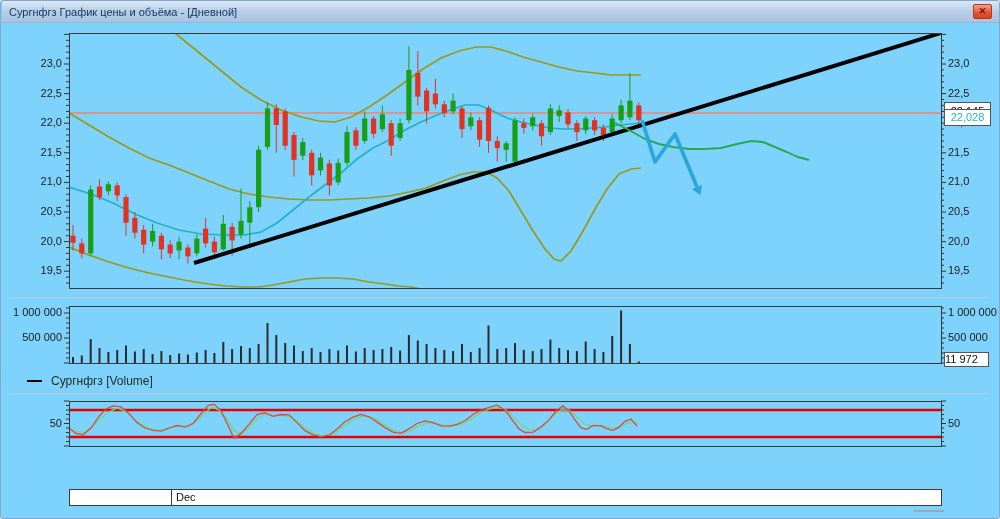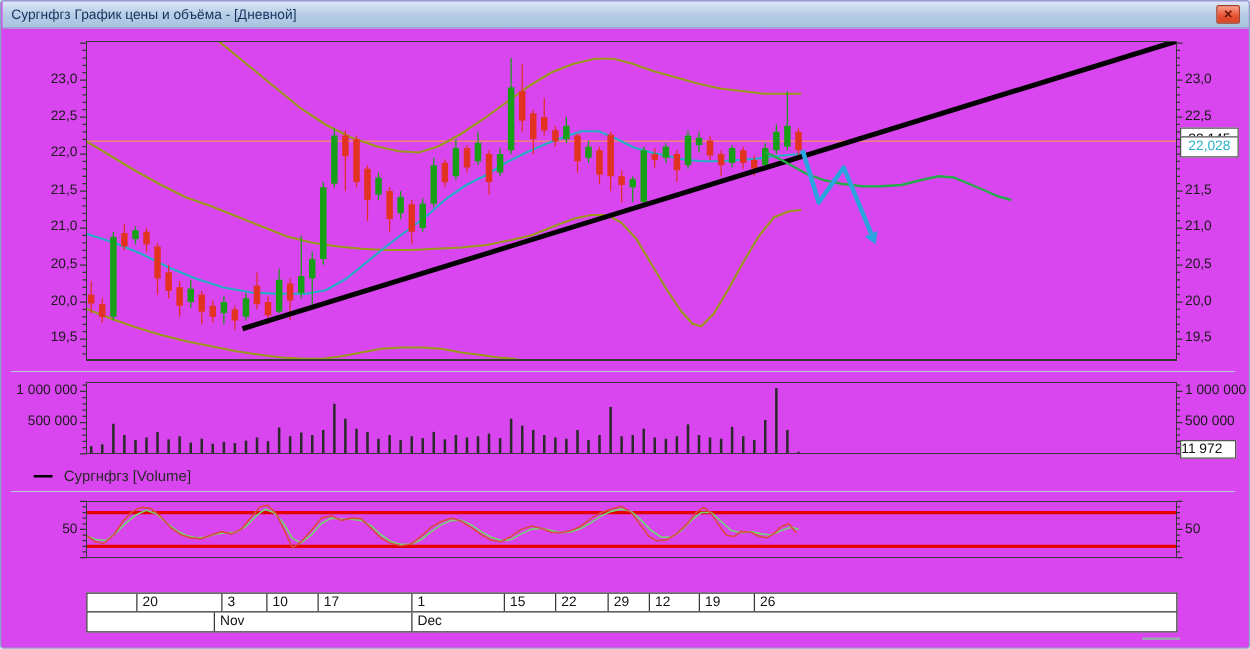--- a/index.html
+++ b/index.html
@@ -1,17 +1,17 @@
 <!DOCTYPE html>
 <html><head>
 <meta charset="utf-8">
 <style>
   html,body{margin:0;padding:0;background:#e8eef5;}
   *{box-sizing:border-box;}
-  .window{position:relative;width:1000px;height:519px;background:#d946ef;border:1px solid #86a7c8;border-radius:3px;overflow:hidden;font-family:"Liberation Sans",sans-serif;}
+  .window{position:relative;width:1000px;height:519px;background:#7dd3fc;border:1px solid #86a7c8;border-radius:3px;overflow:hidden;font-family:"Liberation Sans",sans-serif;}
   .titlebar{position:absolute;left:1px;top:0;width:998px;height:22px;background:linear-gradient(#dcE9f7,#b7cde7 50%,#a9c3e0);border-bottom:1px solid #9ab4d0;display:flex;align-items:center;padding-left:7px;font-size:11px;color:#15335c;}
   .close-btn{position:absolute;right:7px;top:3px;width:19px;height:15px;background:linear-gradient(#f9a088,#e6512f 60%,#d84525);border:1px solid #b03a1e;border-radius:2px;color:#5f120a;font-size:9px;font-weight:bold;text-align:center;line-height:13px;cursor:pointer;}
   #chart-svg{position:absolute;left:0;top:0;width:1000px;height:519px;pointer-events:none;}
   .lbl{position:absolute;font-size:11px;color:#1a1a1a;white-space:nowrap;}
   .vbox{position:absolute;border:1px solid #555;background:#fff;font-size:11px;overflow:hidden;white-space:nowrap;}
   .legend{position:absolute;display:flex;align-items:center;height:16px;font-size:12px;color:#2a2a2a;}
   .legend .dash{display:inline-block;width:15px;height:0;border-top:2px solid #000;margin-right:9px;}
   .legend .dash.red{border-top-color:#d94a42;}
   .drow{position:absolute;left:68px;width:873px;display:flex;border:1px solid #3a3a3a;background:#fff;}
   .drow .cell{height:100%;border-right:1px solid #3a3a3a;font-size:11px;color:#111;padding:1px 0 0 4px;overflow:hidden;}
@@ -421,34 +421,19 @@
   </div>
   <div class="vbox" style="left:943px;top:351px;width:45px;height:15px;line-height:13px;text-align:left;color:#111;">
     <span>11 972</span>
   </div>
 
   <div class="legend" style="left:26px;top:372px;justify-content:space-between;">
     <span class="dash"></span>
     <span>Сургнфгз [Volume]</span>
   </div>
 
-  <div class="drow" id="day-row" style="top:473px;height:16px;">
-      <div class="cell" style="width: 40px; flex: 0 0 auto;"></div>
-      <div class="cell" style="width: 68px; flex: 0 0 auto;">20</div>
-      <div class="cell" style="width: 36px; flex: 0 0 auto;">3</div>
-      <div class="cell" style="width: 41px; flex: 0 0 auto;">10</div>
-      <div class="cell" style="width: 75px; flex: 0 0 auto;">17</div>
-      <div class="cell" style="width: 74px; flex: 0 0 auto;">1</div>
-      <div class="cell" style="width: 41px; flex: 0 0 auto;">15</div>
-      <div class="cell" style="width: 42px; flex: 0 0 auto;">22</div>
-      <div class="cell" style="width: 33px; flex: 0 0 auto;">29</div>
-      <div class="cell" style="width: 40px; flex: 0 0 auto;">12</div>
-      <div class="cell" style="width: 44px; flex: 0 0 auto;">19</div>
-      <div class="cell" style="width: 339px; flex: 0 0 auto;">26</div>
-    </div>
   <div class="drow" id="month-row" style="top:488px;height:17px;">
       <div class="cell" style="width: 102px; flex: 0 0 auto;"></div>
-      <div class="cell" style="width: 158px; flex: 0 0 auto;">Nov</div>
       <div class="cell" style="width: 169px; flex: 0 0 auto;">Dec</div>
     </div>
 
   <div class="resize-grip"></div>
 </div>
 
 </body></html>

